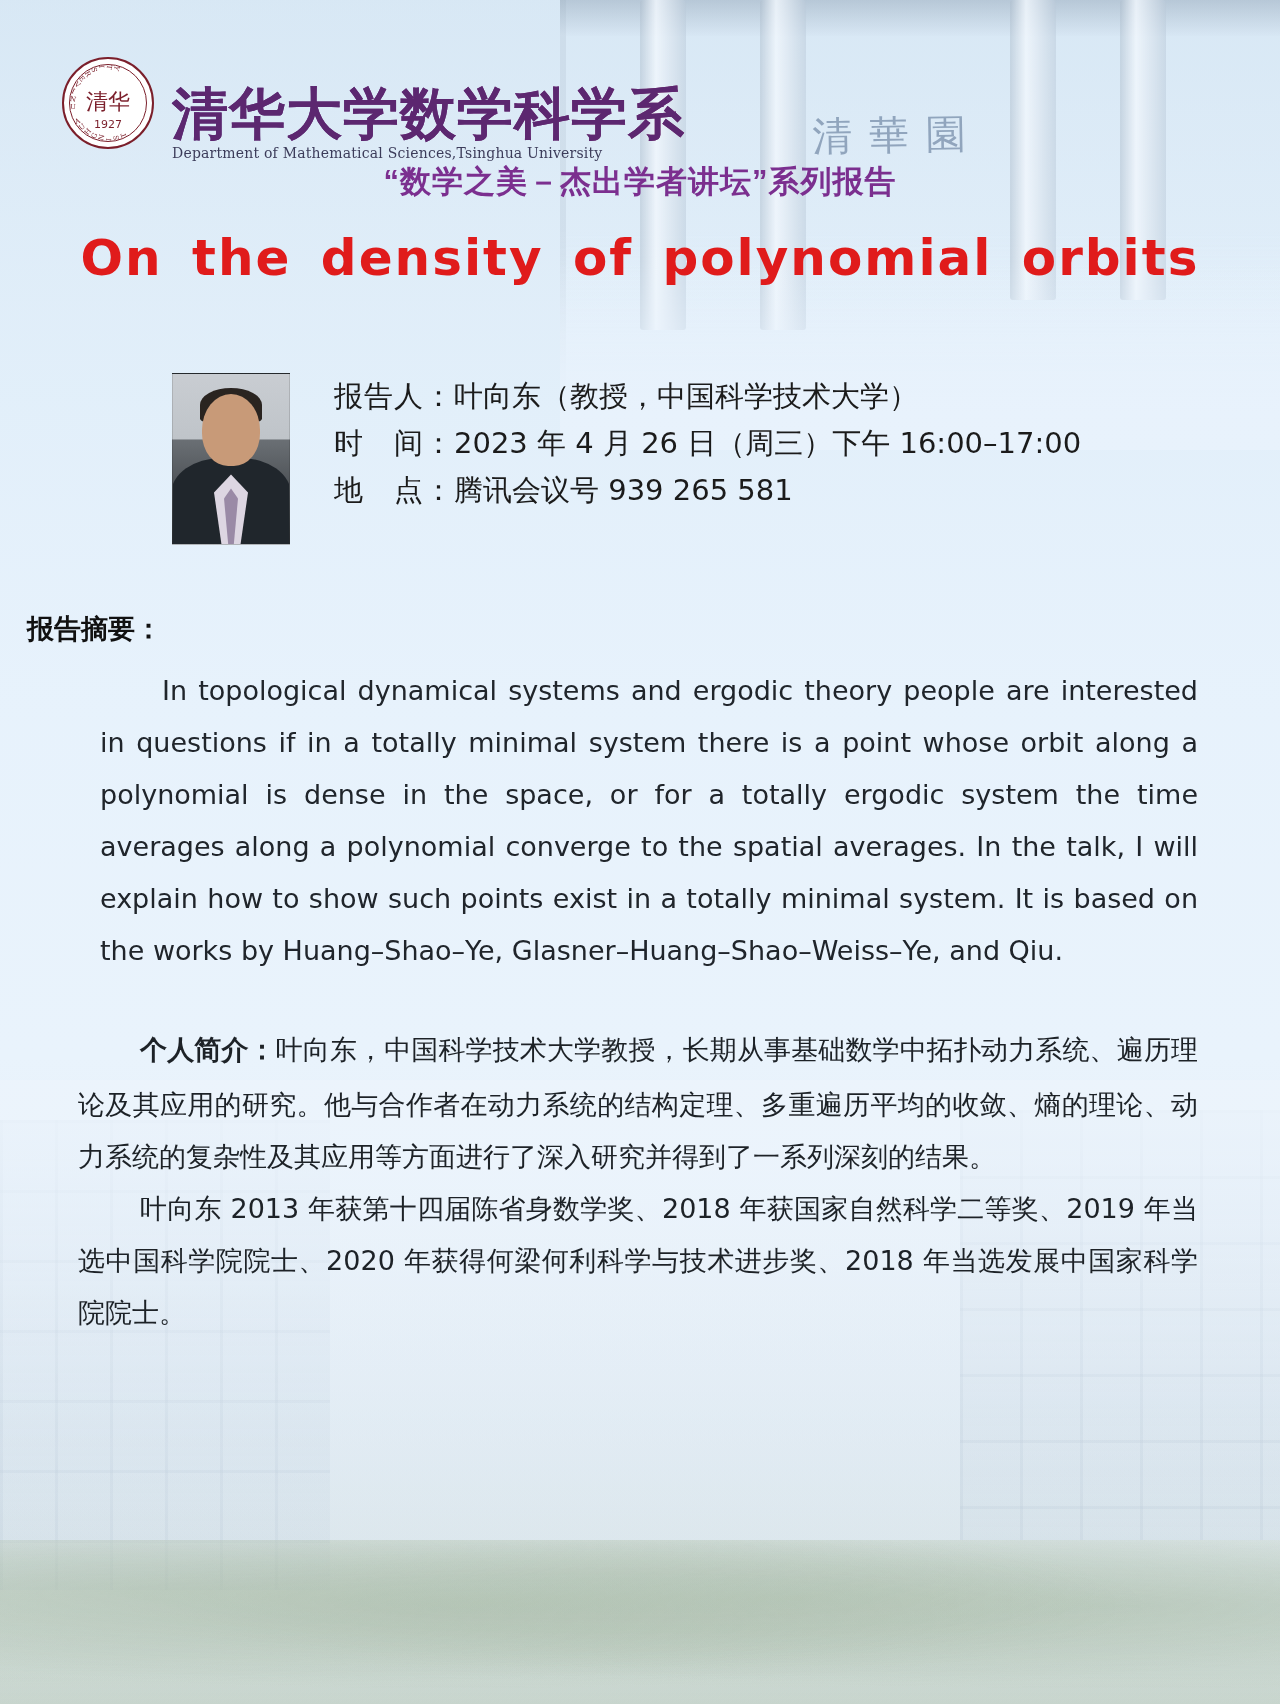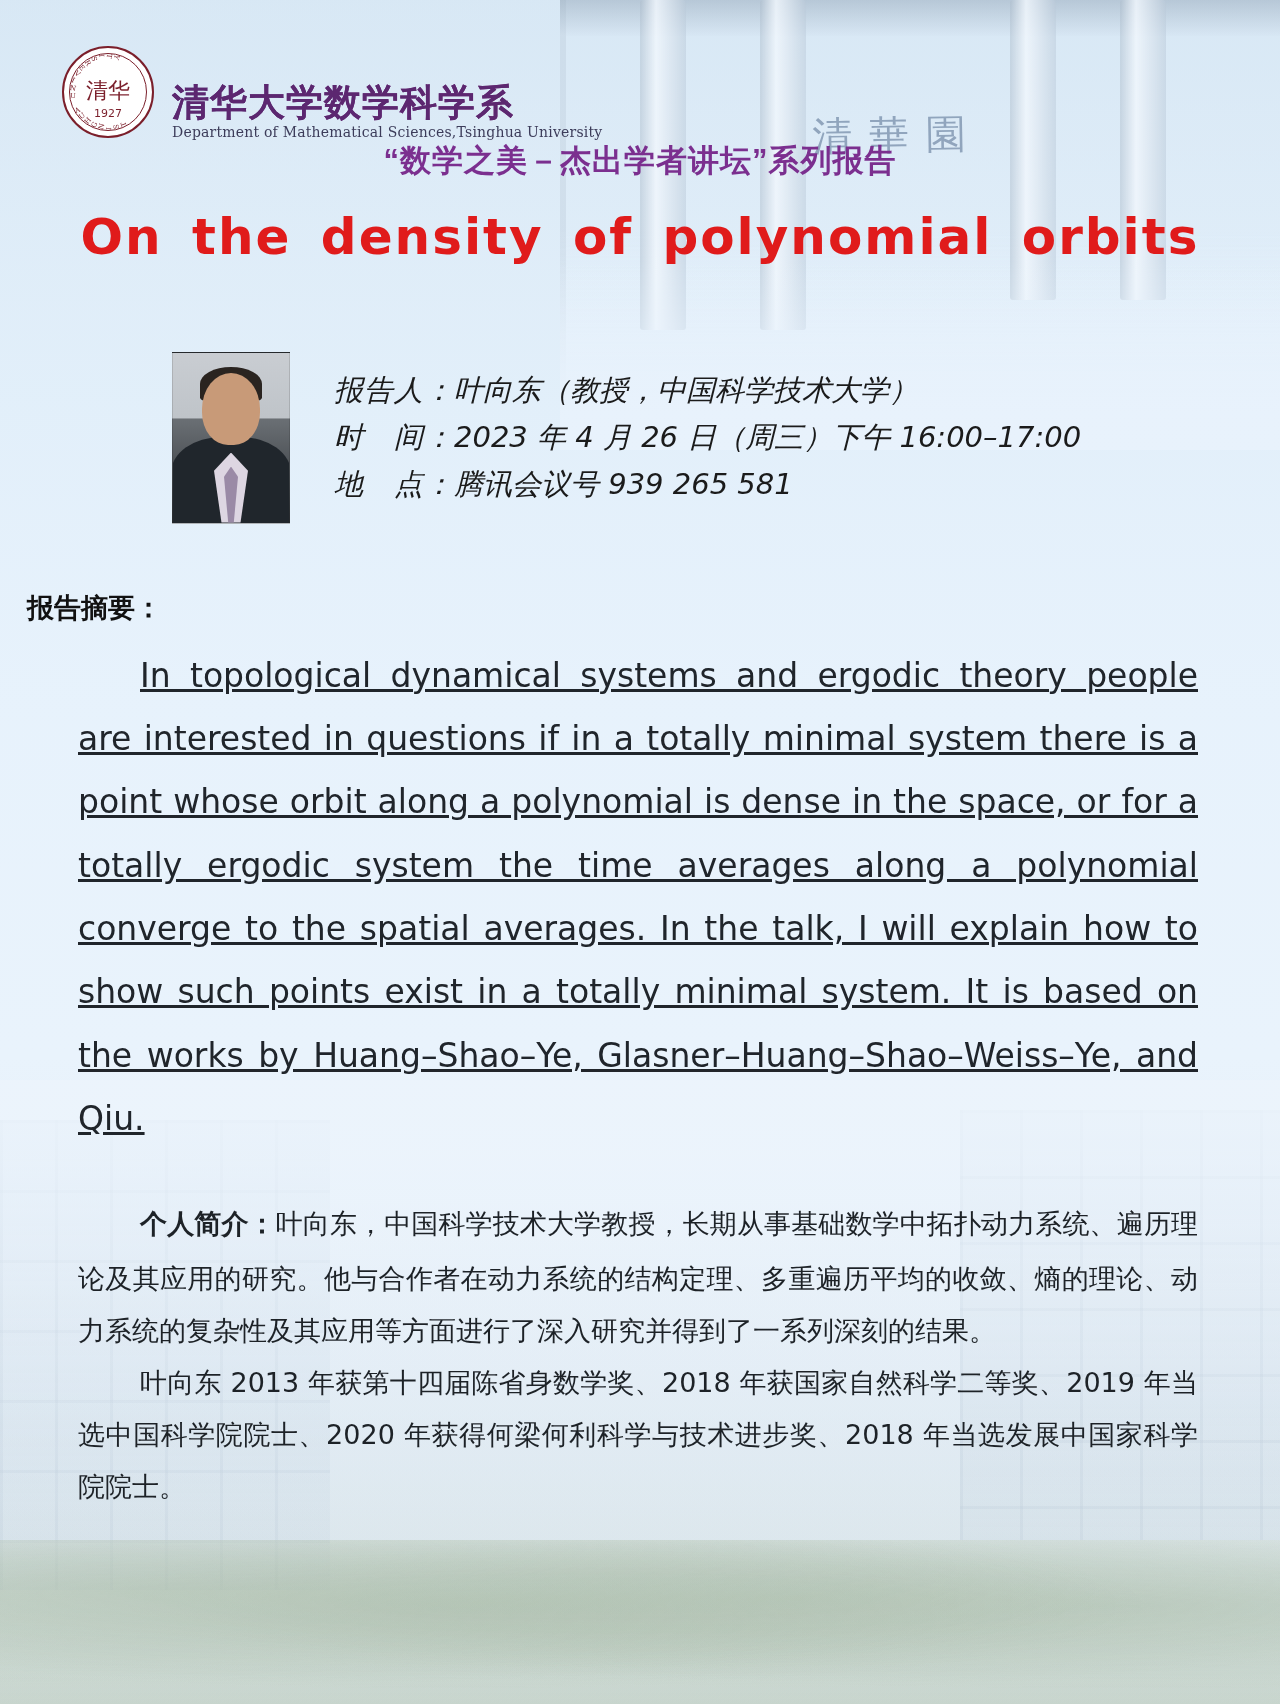--- a/index.html
+++ b/index.html
@@ -146,21 +146,21 @@
   .seal-year {
     position: absolute; left: 50%; bottom: 16px;
     transform: translateX(-50%);
     color: #7b1f2b;
     font-size: 11px;
     font-family: "DejaVu Sans", sans-serif;
   }
   .logo-text { margin-left: 18px; }
   .logo-cn {
     font-family: "DejaVu Serif", serif;
-    font-size: 37px;
+    font-size: 56px;
     font-weight: bold;
     color: #5b2a6e;
     letter-spacing: 1px;
     line-height: 1.15;
     background: linear-gradient(90deg, #4f2570 0%, #6b2a72 60%, #7a2a63 100%);
     -webkit-background-clip: text;
     background-clip: text;
     color: #5c2770;
     margin-top: 37px;
   }
@@ -187,24 +187,23 @@
     font-weight: bold;
     font-size: 50px;
     color: #e01b1b;
     letter-spacing: 2px;
     word-spacing: 10px;
   }
 
   
   .info-row {
     display: flex;
-    align-items: center;
+    align-items: flex-start;
     margin-top: 86px;
     padding-left: 172px;
-    font-style: italic;
   }
   .portrait {
     width: 118px; height: 172px;
     flex: 0 0 auto;
     background: linear-gradient(180deg, #c9cdd2 0%, #bfc4c9 38%, #6a6f74 39%, #2b2f33 100%);
     position: relative;
     overflow: hidden;
     border: 1px solid rgba(0,0,0,.12);
   }
   .portrait .face {
@@ -254,27 +253,26 @@
     margin-top: 66px;
     padding-left: 27px;
     font-family: "DejaVu Sans", sans-serif;
     font-weight: bold;
     font-size: 27px;
     color: #111;
   }
   .abstract-body {
     margin-top: 18px;
     font-family: "DejaVu Sans", sans-serif;
-    font-size: 33px;
+    font-size: 27px;
     line-height: 1.92;
     color: #20252b;
     text-align: justify;
     text-indent: 62px;
-    padding: 0 82px 0 78px;
-    text-decoration: underline;
+    padding: 0 82px 0 100px;
   }
 
   
   .bio {
     margin-top: 48px;
     font-family: "DejaVu Sans", sans-serif;
     font-size: 27px;
     line-height: 1.92;
     color: #1d2227;
     text-align: justify;

